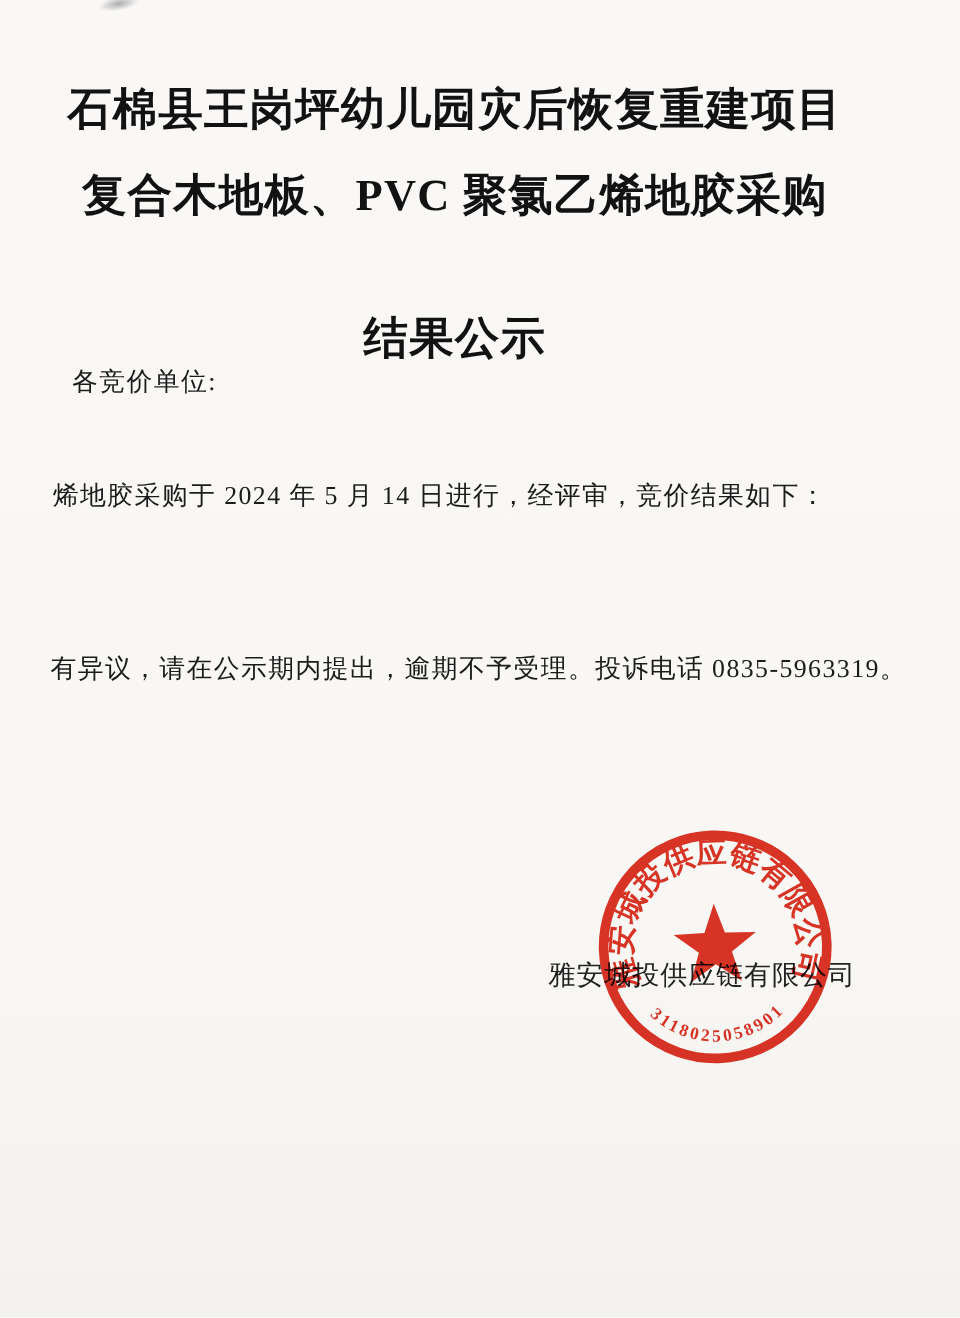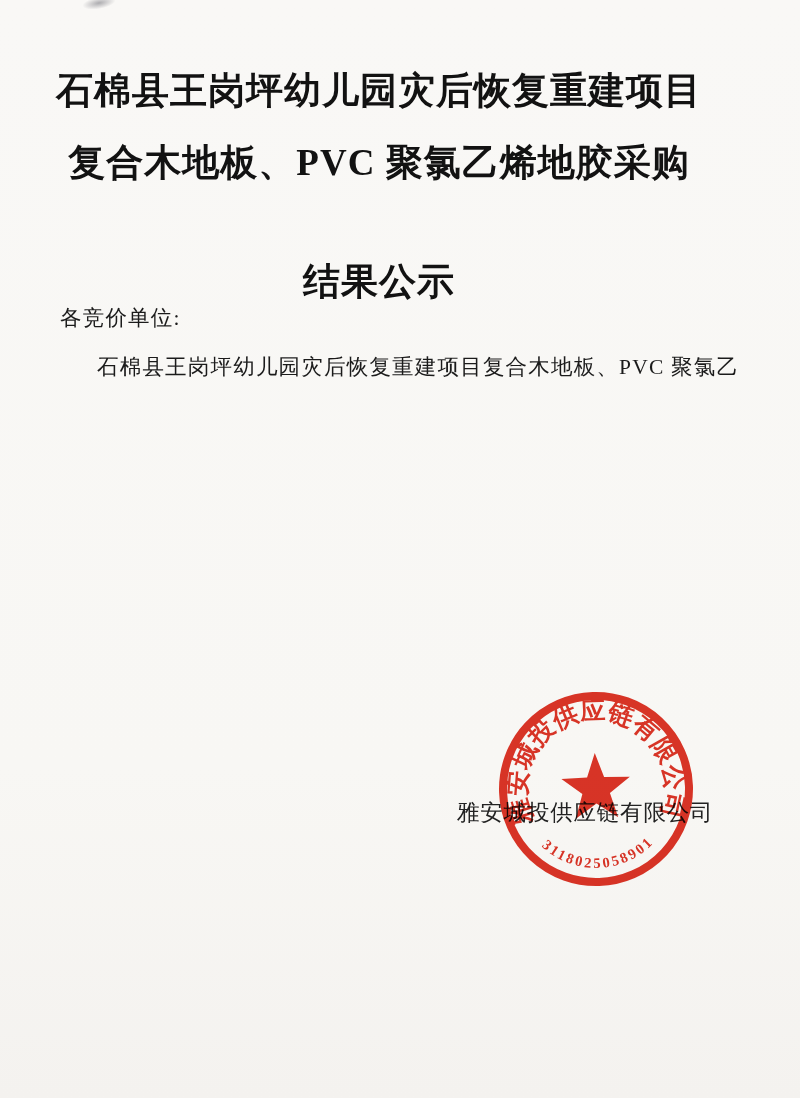--- a/index.html
+++ b/index.html
@@ -91,23 +91,24 @@
   <div class="smudge-top"></div>
 
   <div class="title-block">
     <div class="title-line l1">石棉县王岗坪幼儿园灾后恢复重建项目</div>
     <div class="title-line l2">复合木地板、PVC 聚氯乙烯地胶采购</div>
     <div class="title-line l3">结果公示</div>
   </div>
 
   <div class="body-line greeting">各竞价单位:</div>
 
-  <div class="body-line p1l1">石棉县王岗坪幼儿园灾后恢复重建项目复合木地板、PVC 聚氯乙</div>
+  <div class="body-line p1l2">烯地胶采购于 2024 年 5 月 14 日进行，经评审，竞价结果如下：</div>
 
 
+  <div class="body-line p3l2">有异议，请在公示期内提出，逾期不予受理。投诉电话 0835-5963319。</div>
 
   <div class="sig-company">雅安城投供应链有限公司</div>
 
   <svg class="seal" viewBox="-110 -110 220 220" xmlns="http://www.w3.org/2000/svg">
     <defs>
       <path id="sealArcPath" d="M -62.9 30.7 A 70 70 0 1 1 62.9 30.7" fill="none"></path>
       <path id="sealNumPath" d="M -68.4 39.5 A 79 79 0 0 0 68.4 39.5" fill="none"></path>
     </defs>
     <circle r="93" fill="none" stroke-width="8" stroke="#dc2a1b"></circle>
     <text class="ring-text" fill="#dc2a1b">

